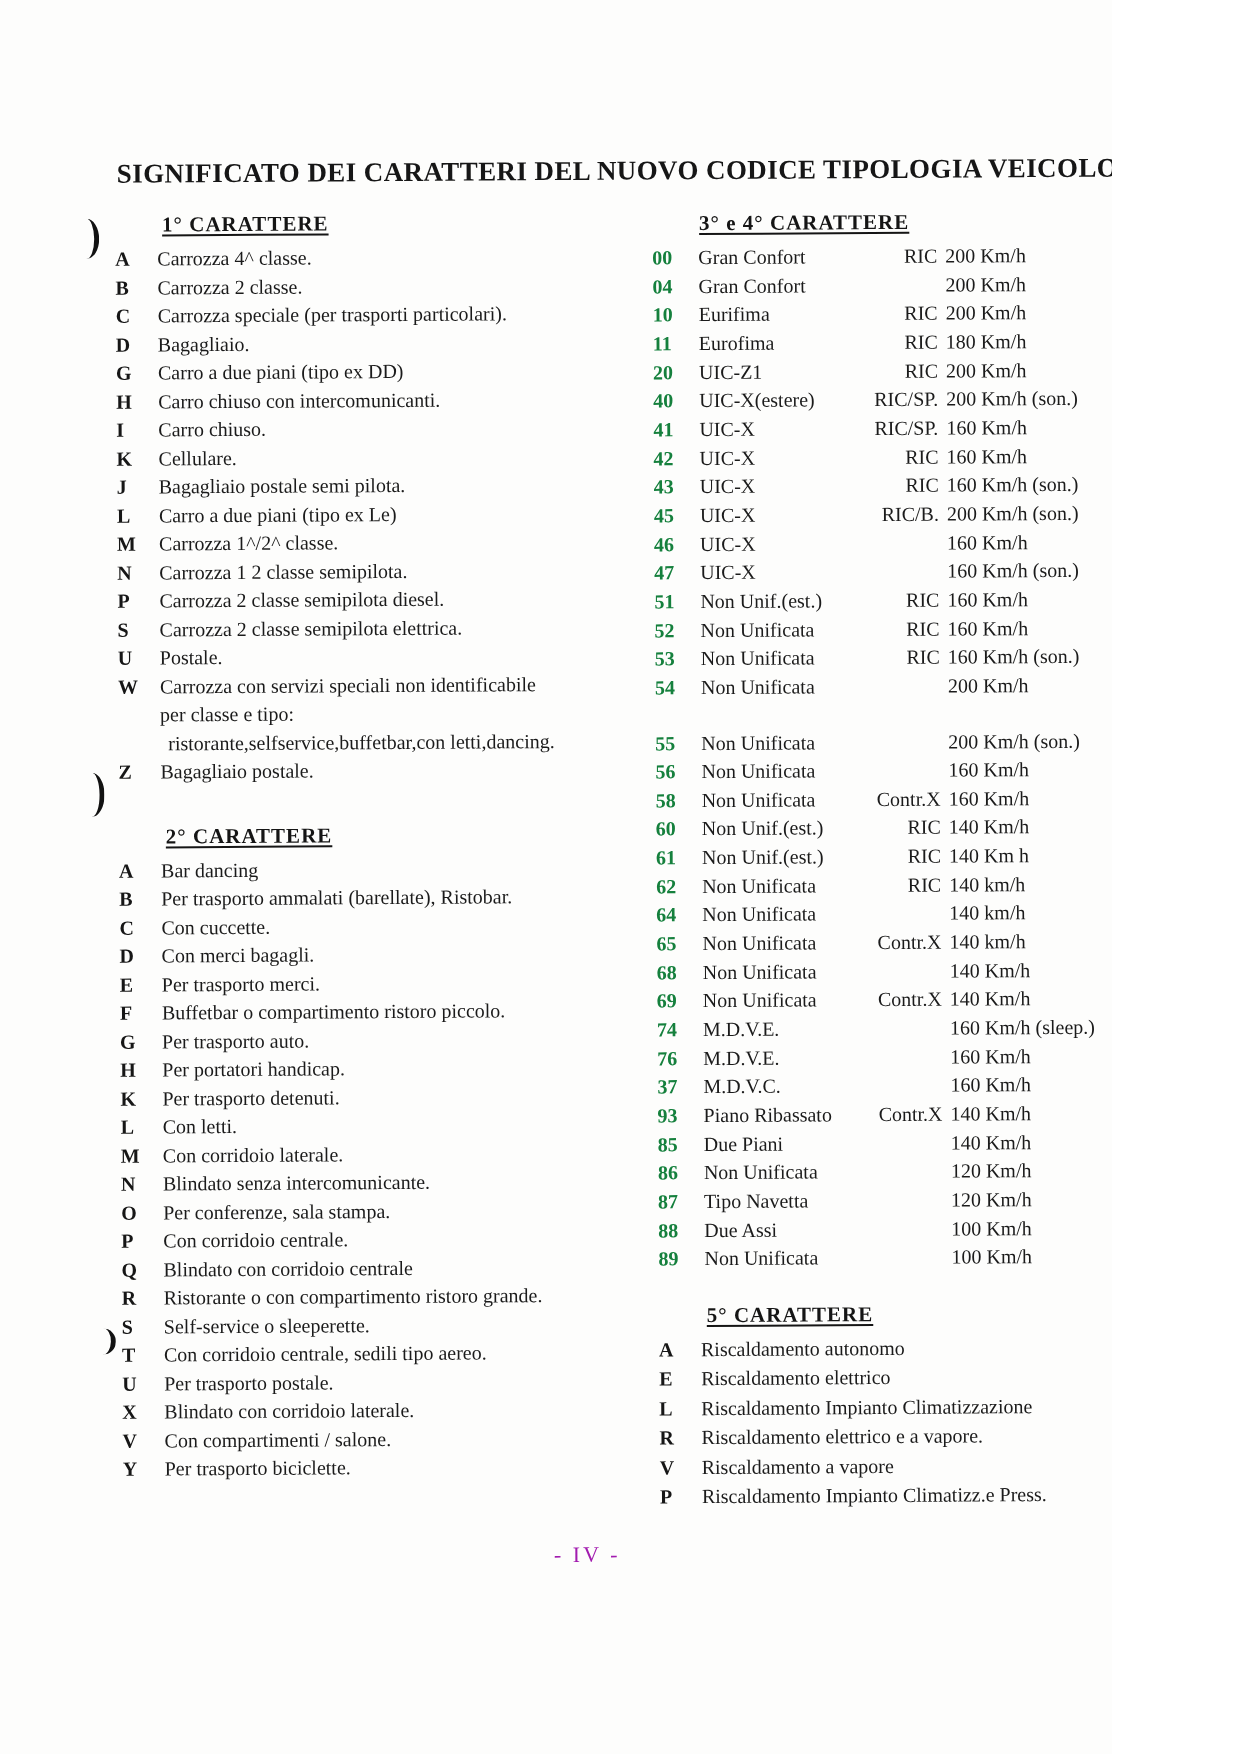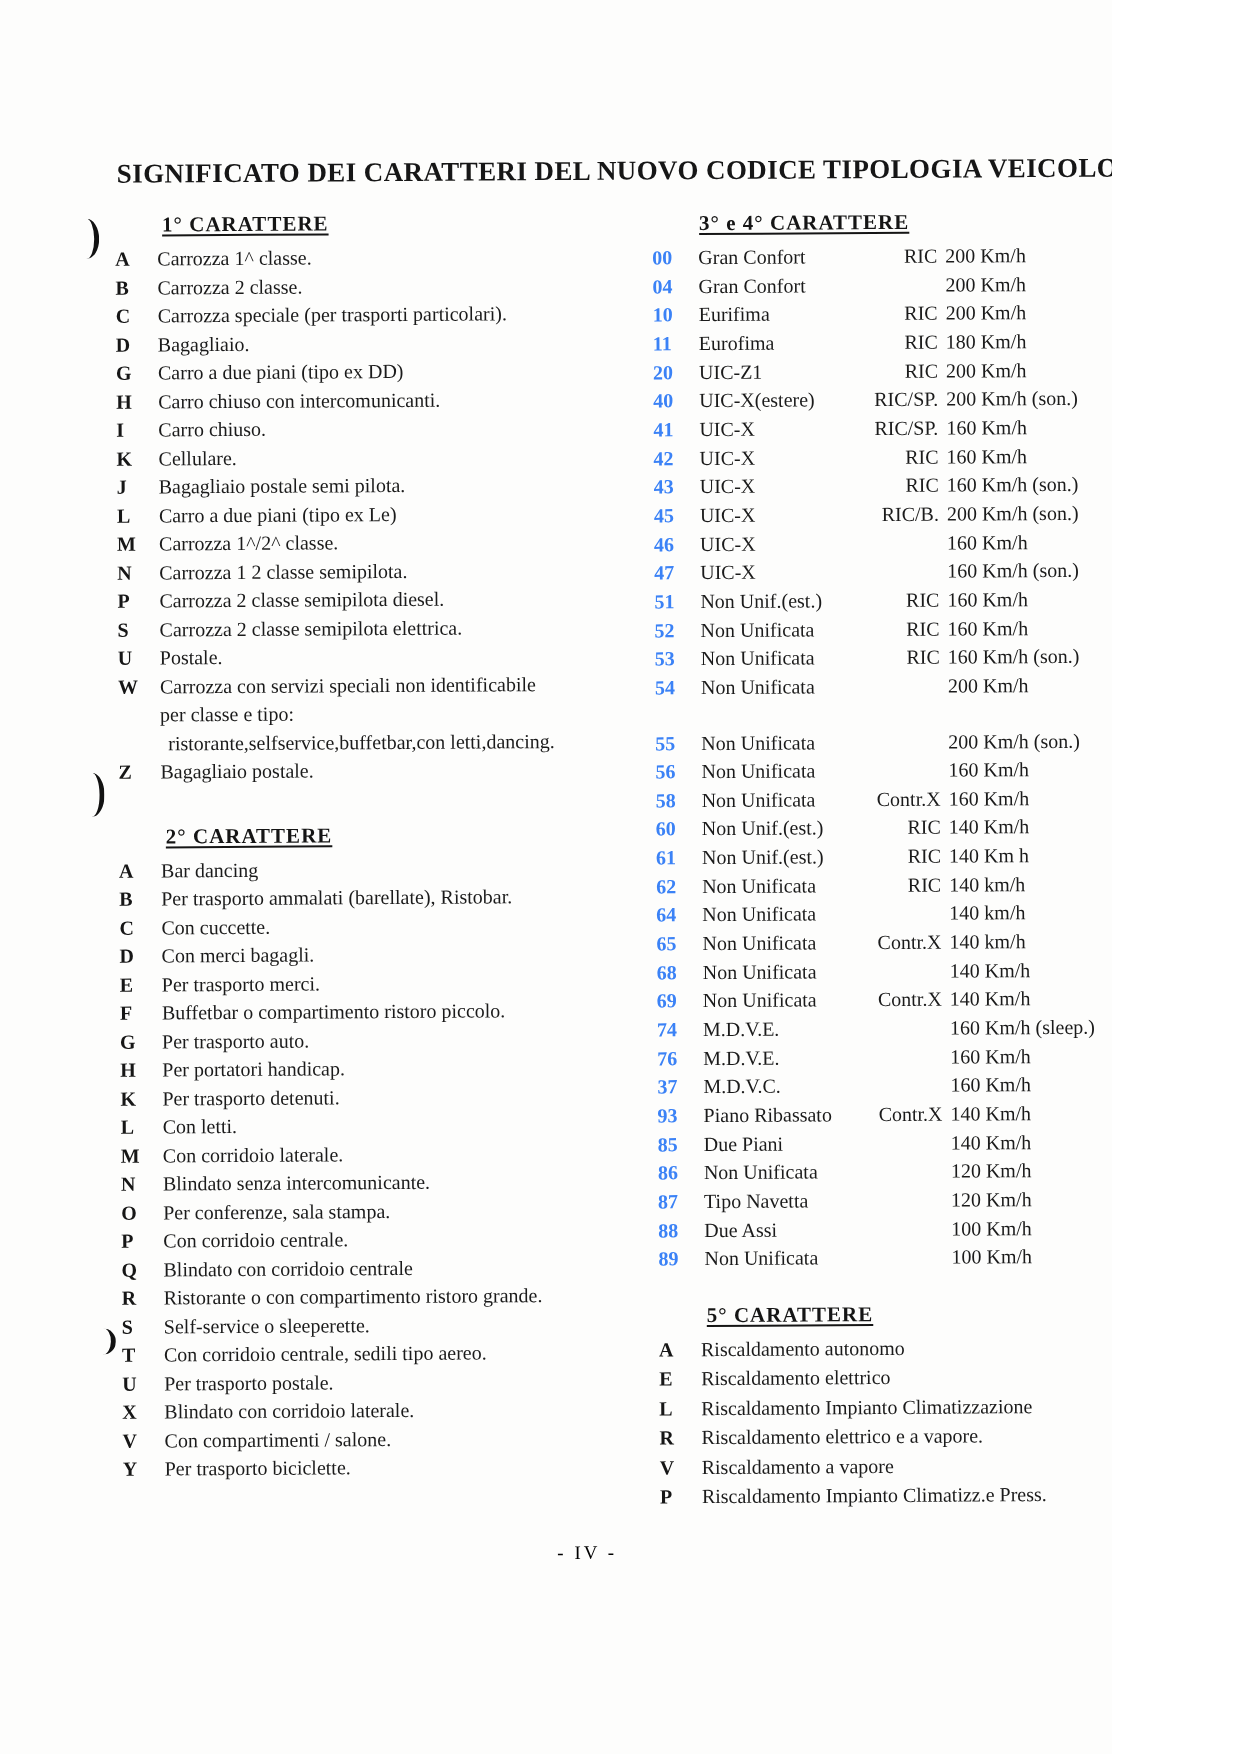--- a/index.html
+++ b/index.html
@@ -31,32 +31,32 @@
   .heading-5 { margin-top:30px; margin-left:48px; }
 
   .char-item { display:flex; line-height:28.5px; }
   .char-code { width:42px; flex:0 0 42px; font-weight:bold; color:#161616; }
   .char-text { flex:1; }
   .extra-line { line-height:28.5px; }
   .extra-line-1 { padding-left:8px; }
 
   .t-rows { margin-top:2px; }
   .t-row { display:grid; grid-template-columns:46px 144px 95px 1fr; line-height:28.65px; }
-  .t-code  { font-weight:bold; color:#3b82f6; }
+  .t-code  { font-weight:bold; color:#15803d; }
   .t-name  { white-space:nowrap; }
   .t-ric   { text-align:right; white-space:nowrap; }
   .t-speed { padding-left:8px; white-space:nowrap; }
   .gap-before { margin-top:27px; }
 
   .heat-list { margin-top:6px; }
   .heat-list .char-item { line-height:29.4px; }
 
   .page-footer {
     position:absolute; left:522px; top:1542px; width:120px;
-    text-align:center; font-size:19px; letter-spacing:3px; color:#000000;
+    text-align:center; font-size:22px; letter-spacing:3px; color:#a21caf;
   }
 
   
   .artifact-paren {
     position:absolute; width:9px;
     border-right:5px solid #121212;
     border-top-right-radius:90% 50%;
     border-bottom-right-radius:90% 50%;
   }
   .paren-1 { left:88px;  top:216px;  height:40px; }
@@ -74,21 +74,21 @@
   <div class="tilt">
 
     <h1 class="doc-title">SIGNIFICATO DEI CARATTERI DEL NUOVO CODICE TIPOLOGIA VEICOLO</h1>
 
     <div class="col-left">
       <h2 class="section-heading">1° CARATTERE</h2>
       <div class="char-list">
 
           <div class="char-item">
             <span class="char-code">A</span>
-            <span class="char-text"><span>Carrozza 1^ classe.</span><span class="extra-host"></span></span>
+            <span class="char-text"><span>Carrozza 4^ classe.</span><span class="extra-host"></span></span>
           </div>
 
           <div class="char-item">
             <span class="char-code">B</span>
             <span class="char-text"><span>Carrozza 2 classe.</span><span class="extra-host"></span></span>
           </div>
 
           <div class="char-item">
             <span class="char-code">C</span>
             <span class="char-text"><span>Carrozza speciale (per trasporti particolari).</span><span class="extra-host"></span></span>

